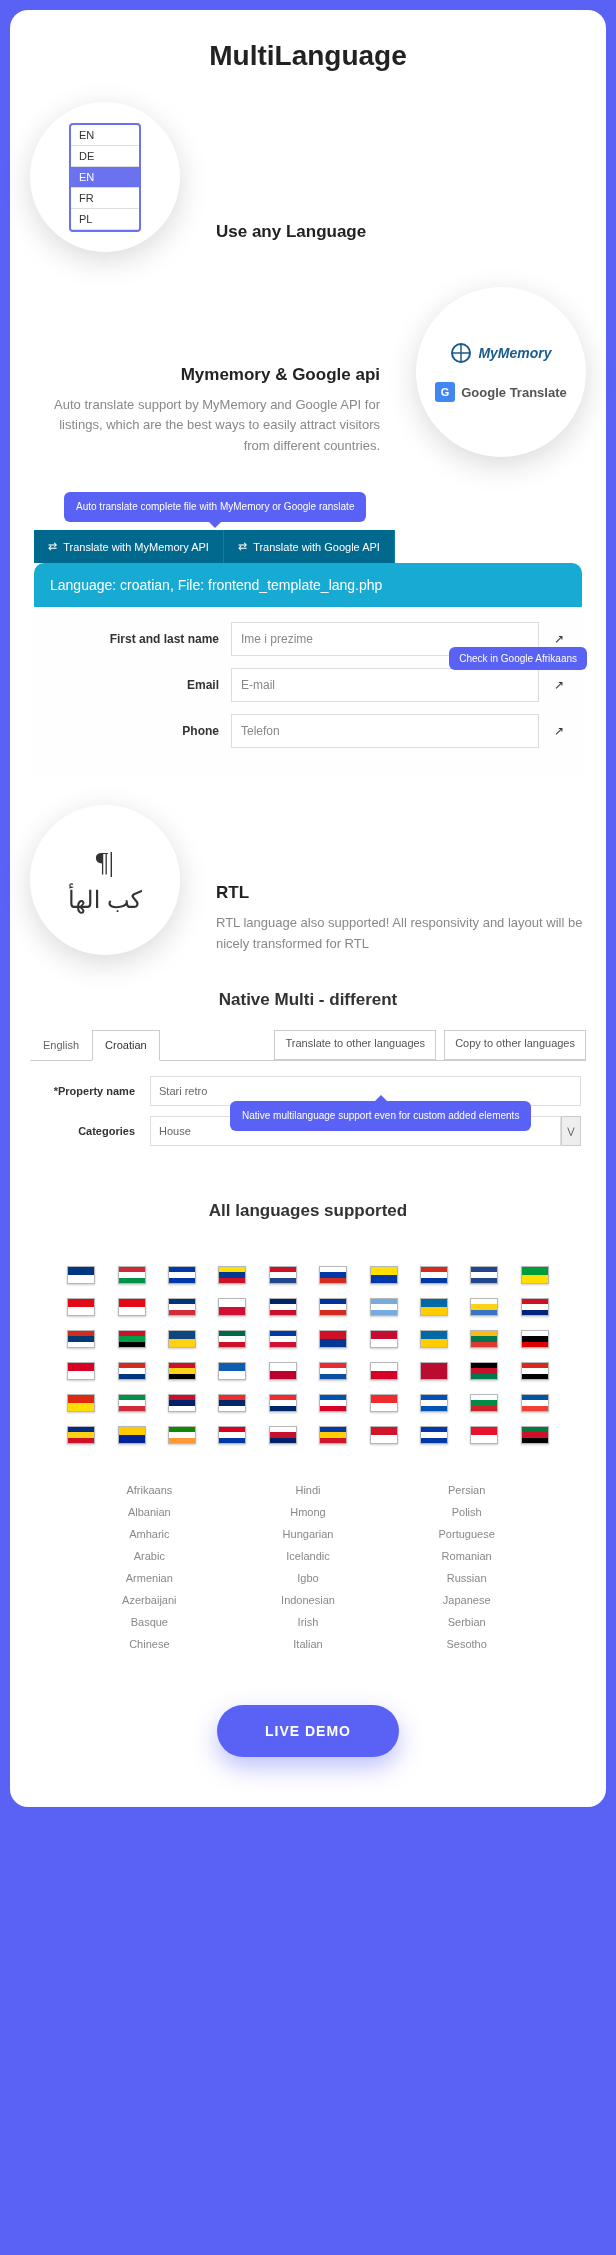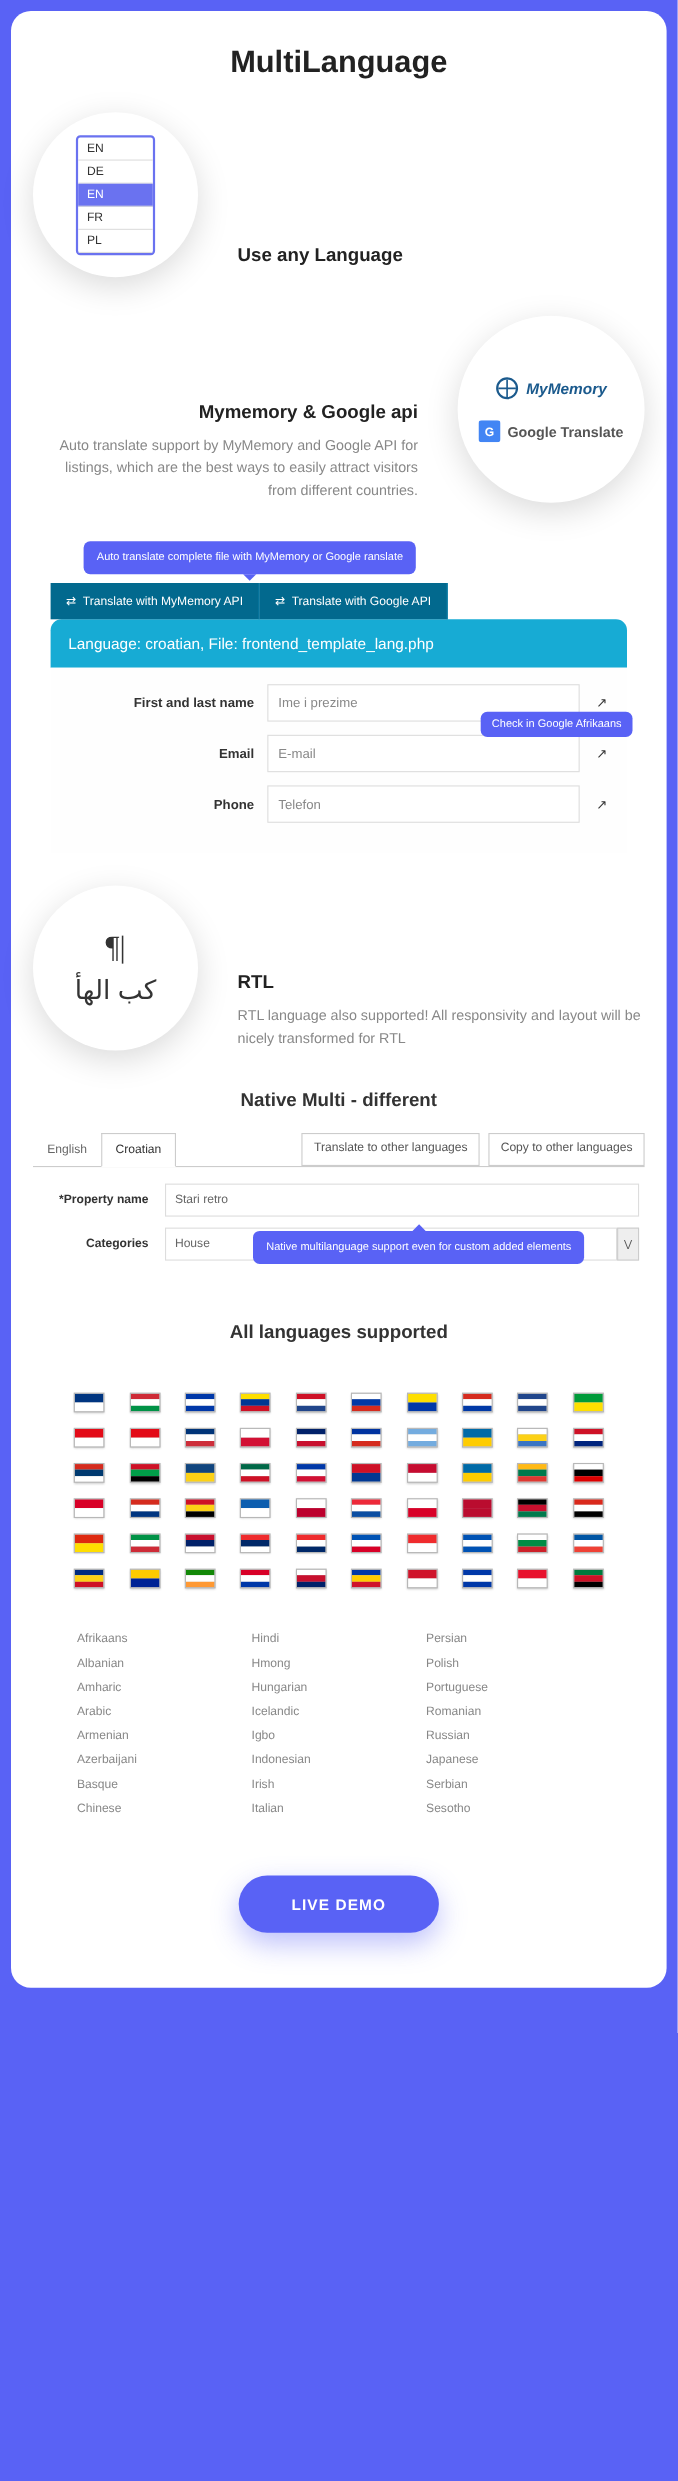--- a/index.html
+++ b/index.html
@@ -40,21 +40,21 @@
 .prop-form{padding:15px 5px;position:relative}
 .pf-row{display:flex;align-items:center;margin-bottom:10px;gap:15px}
 .pf-row label{width:100px;text-align:right;font-size:11px;font-weight:700}
 .pf-row .inp{flex:1;border:1px solid #ddd;padding:8px;font-size:11px;color:#666;background:#fff}
 .sel-wrap{display:flex;flex:1}
 .sel-wrap .inp{flex:1}
 .sel-arrow{width:20px;border:1px solid #ccc;background:#eee;display:flex;align-items:center;justify-content:center;font-size:9px;color:#555}
 .flags{display:grid;grid-template-columns:repeat(10,1fr);gap:14px 8px;padding:25px 30px;justify-items:center}
 .flag{width:28px;height:18px;background:#ccc;border:1px solid rgba(0,0,0,.1);position:relative;overflow:hidden;box-shadow:0 1px 2px rgba(0,0,0,.2)}
 .lang-cols{display:grid;grid-template-columns:1fr 1fr 1fr;padding:10px 40px}
-.lang-cols ul{list-style:none;text-align:left}
+.lang-cols ul{list-style:none;text-align:center}
 .lang-cols li{font-size:11px;color:#888;padding:5px 0}
 .cta{text-align:center;padding:40px 0 20px}
 .cta-btn{display:inline-block;background:#5962f5;color:#fff;padding:18px 48px;border-radius:40px;font-size:14px;font-weight:800;letter-spacing:1px;box-shadow:0 10px 25px rgba(89,98,245,.4)}
 
 .f-stripe{display:flex;width:100%;height:100%}
 .f-stripe.h{flex-direction:column}
 .f-stripe.h>div{flex:1}
 </style>
 </head>
 <body>
@@ -93,21 +93,21 @@
       <div class="api-logo">
         <svg width="20" height="20">
             <rect width="20" height="20" rx="3" fill="#4285f4"></rect>
             <text x="10" y="14" text-anchor="middle" fill="#fff" font-size="11" font-weight="bold">G</text>
           </svg>
         <span style="color:#555;font-size:13px">Google Translate</span>
       </div>
     </div>
   </div>
 
-  <div style="margin:10px 16px 30px">
+  <div style="margin:10px 4px 30px">
     <div style="margin-left:30px;margin-bottom:8px"><span class="tt">Auto translate complete file with MyMemory or Google ranslate</span></div>
     <div class="translate-bar">
       <div class="tbtn">
         <span>⇄</span>
         <span>Translate with MyMemory API</span>
       </div>
       <div class="tbtn">
         <span>⇄</span>
         <span>Translate with Google API</span>
       </div>
@@ -158,21 +158,21 @@
       <label>*Property name</label>
       <div class="inp">Stari retro</div>
     </div>
     <div class="pf-row">
       <label>Categories</label>
       <div class="sel-wrap">
         <div class="inp">House</div>
         <div class="sel-arrow">⋁</div>
       </div>
     </div>
-    <div style="position:absolute;left:200px;top:58px"><span class="tt down">Native multilanguage support even for custom added elements</span></div>
+    <div style="position:absolute;left:200px;top:40px"><span class="tt down">Native multilanguage support even for custom added elements</span></div>
   </div>
 
   <h3 class="sec-title">All languages supported</h3>
   <div class="flags" id="flags">
       <div class="flag">
         <div class="f-stripe h">
           <div style="background: rgb(0, 53, 128);"></div>
           <div style="background: rgb(255, 255, 255);"></div>
         </div>
       </div>

